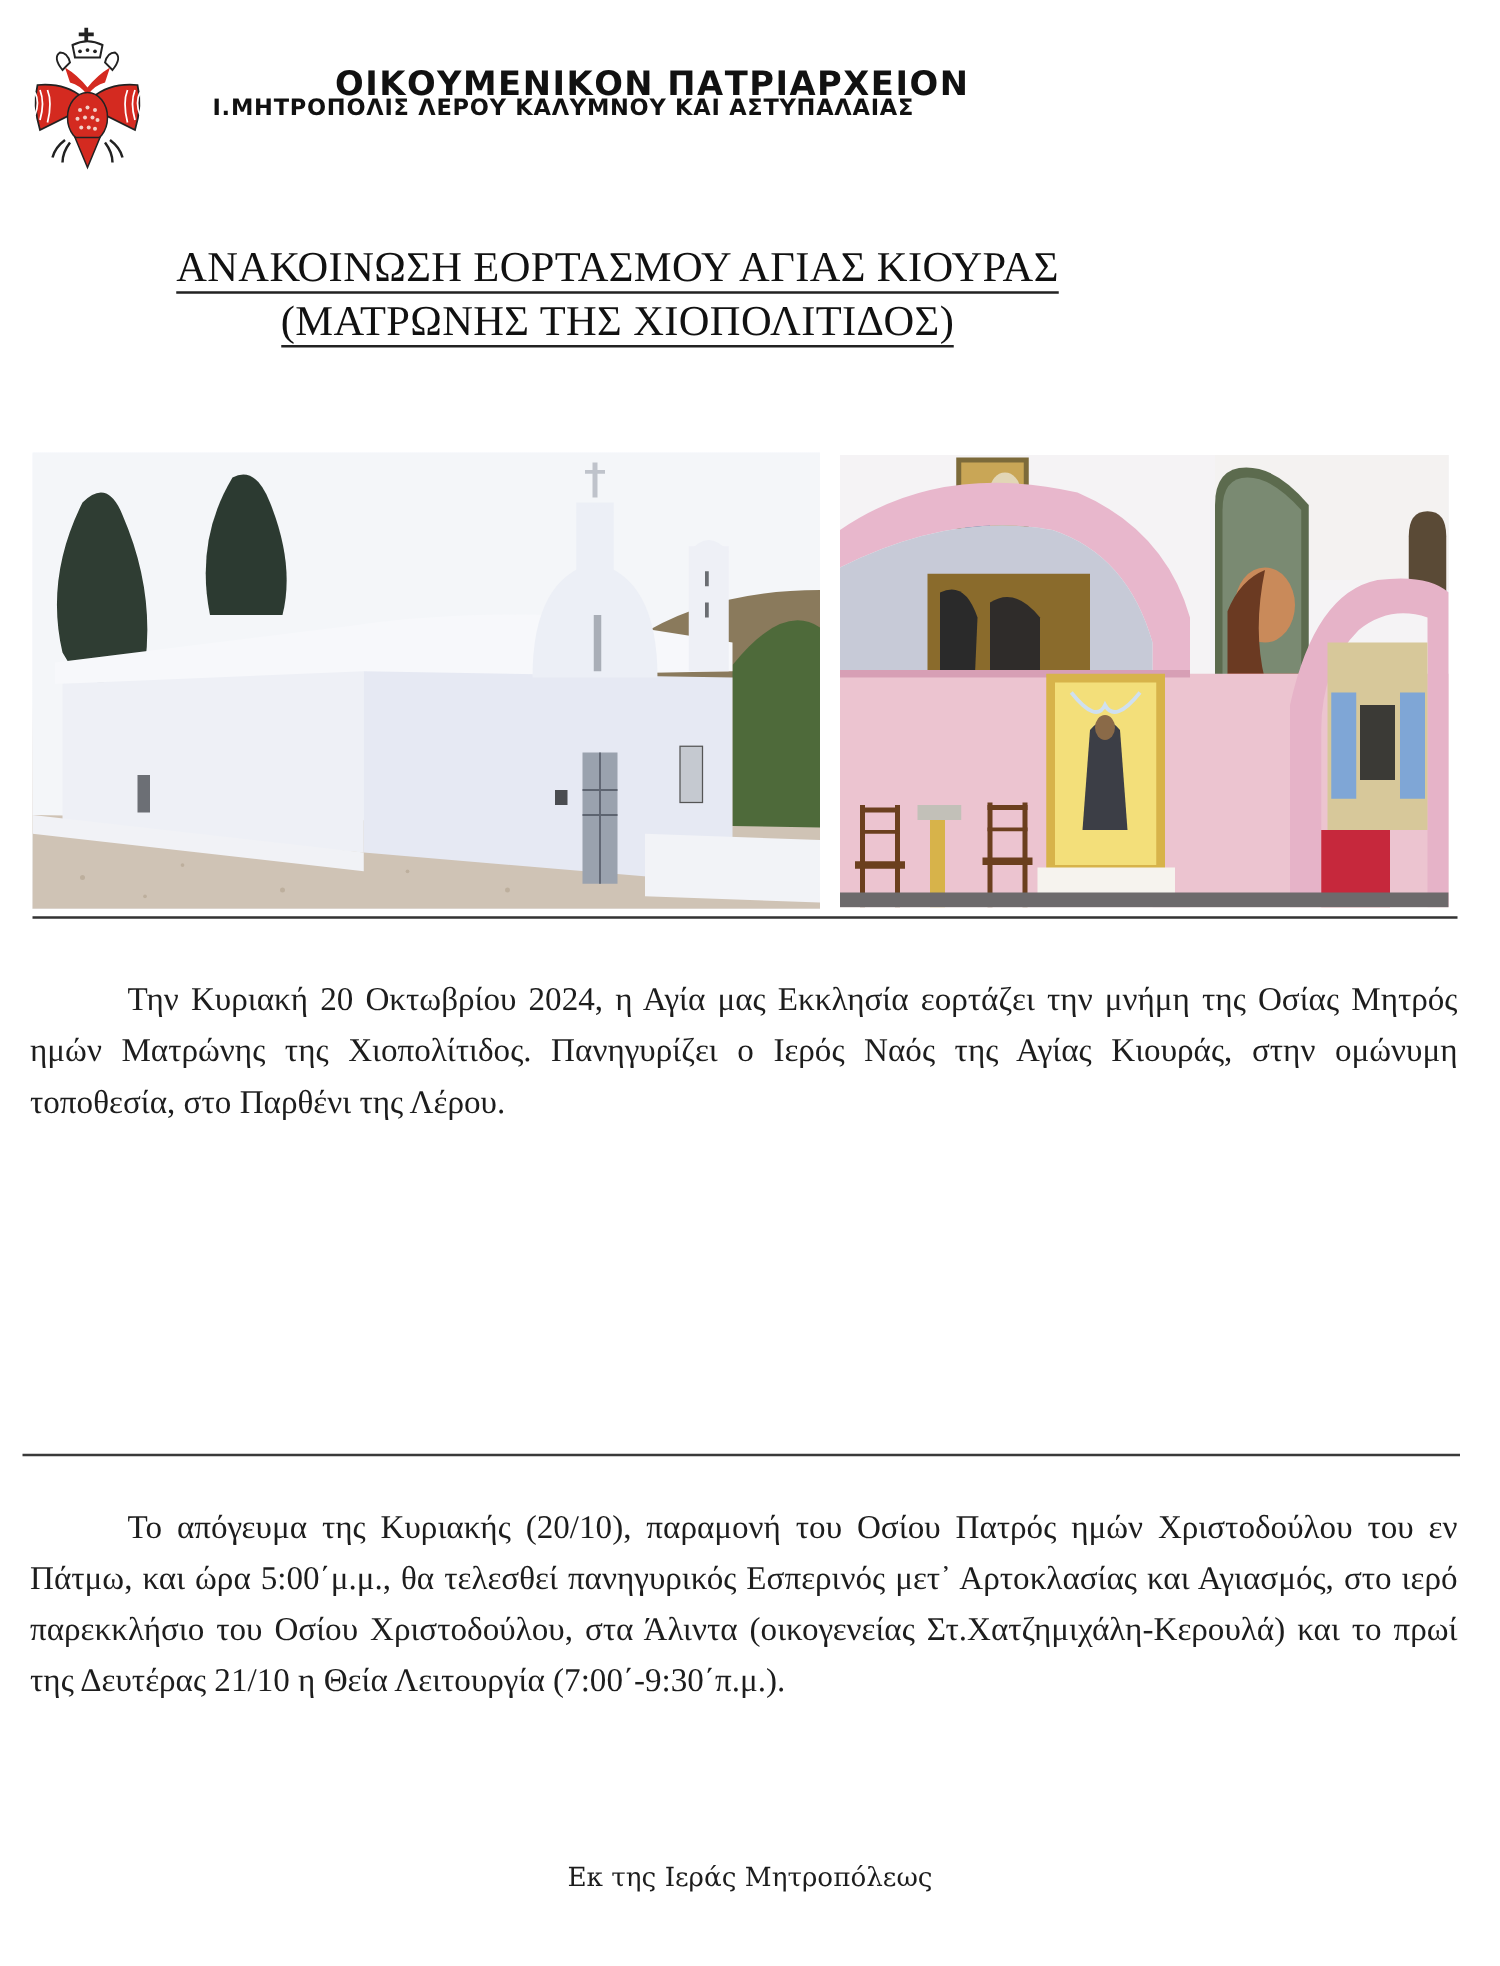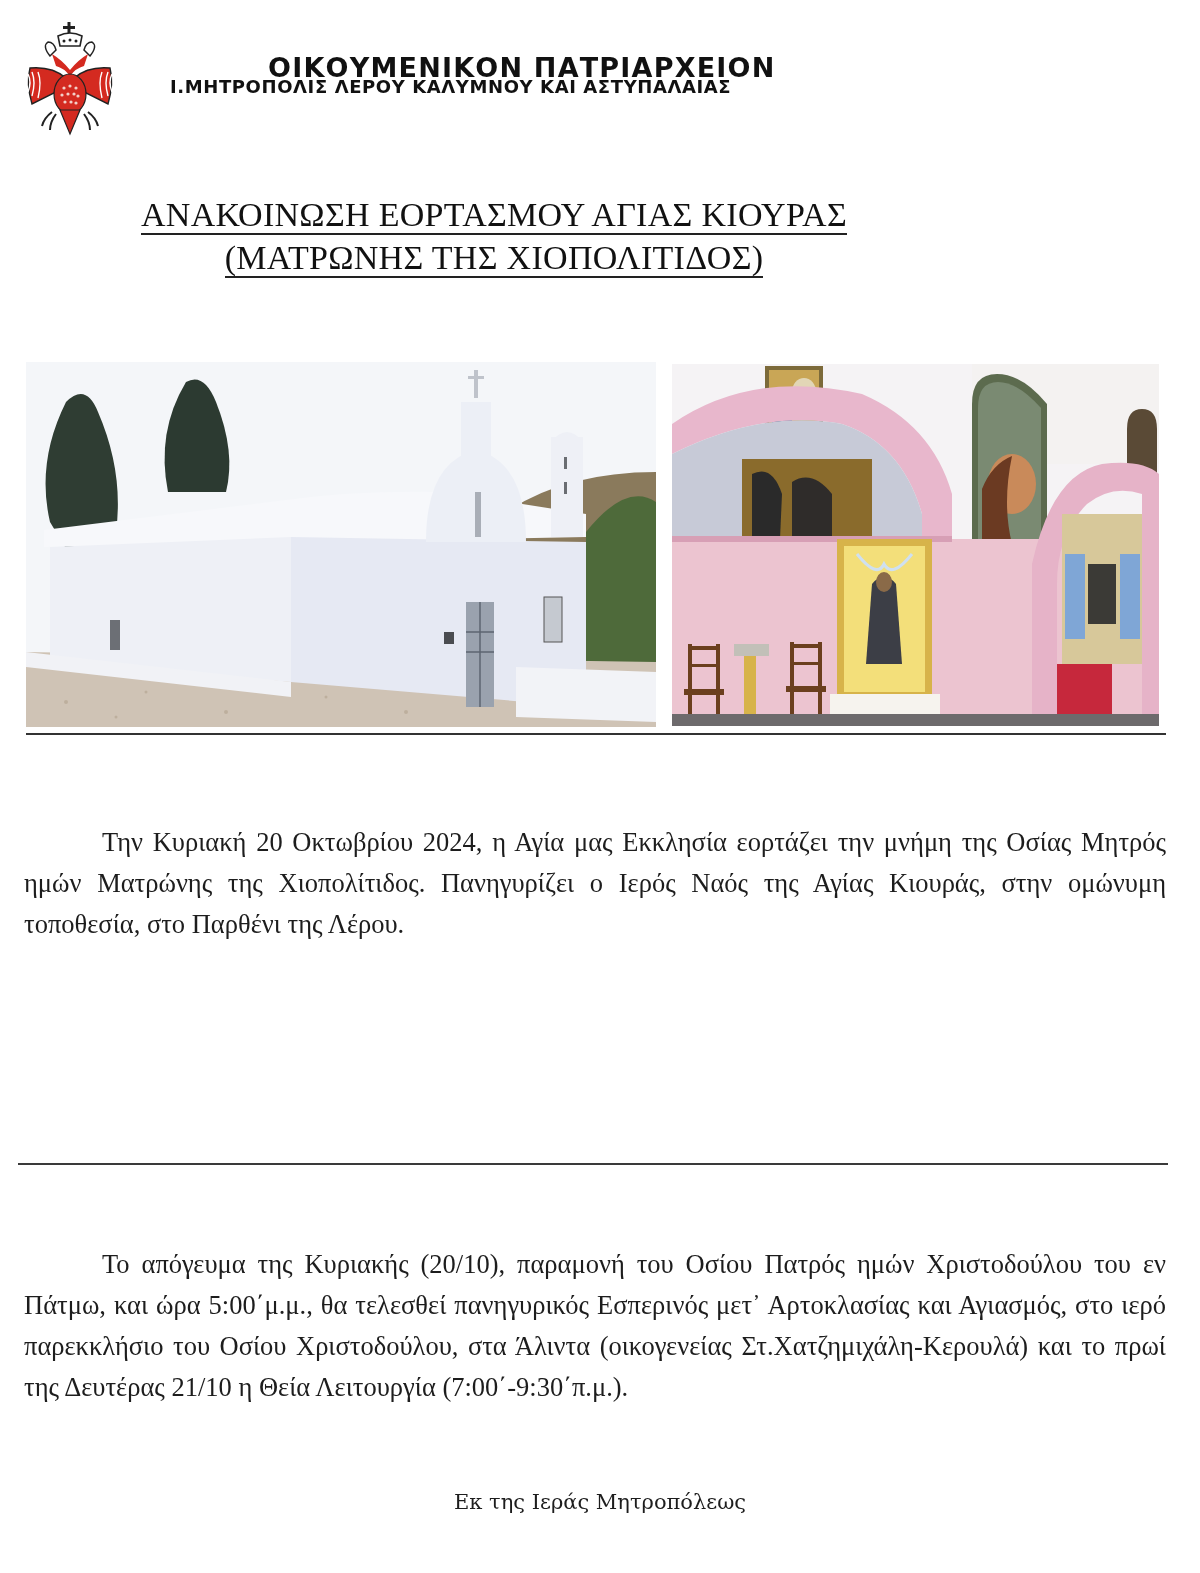--- a/index.html
+++ b/index.html
@@ -93,21 +93,20 @@
     .body-text {
       position: absolute;
       left: 24px;
       width: 1142px;
       font-family: "Liberation Serif", "DejaVu Serif", serif;
       font-size: 26.5px;
       line-height: 41px;
       color: #1d1d1d;
       text-align: justify;
       text-align-last: left;
-      margin-top: 43px;
     }
     .body-text p { text-indent: 78px; }
     .section-1 { top: 779px; }
     .section-2 { top: 1201px; }
 
     .divider {
       position: absolute;
       left: 18px; top: 1163px;
       width: 1150px; height: 2px;
       background: #3a3a3a;

